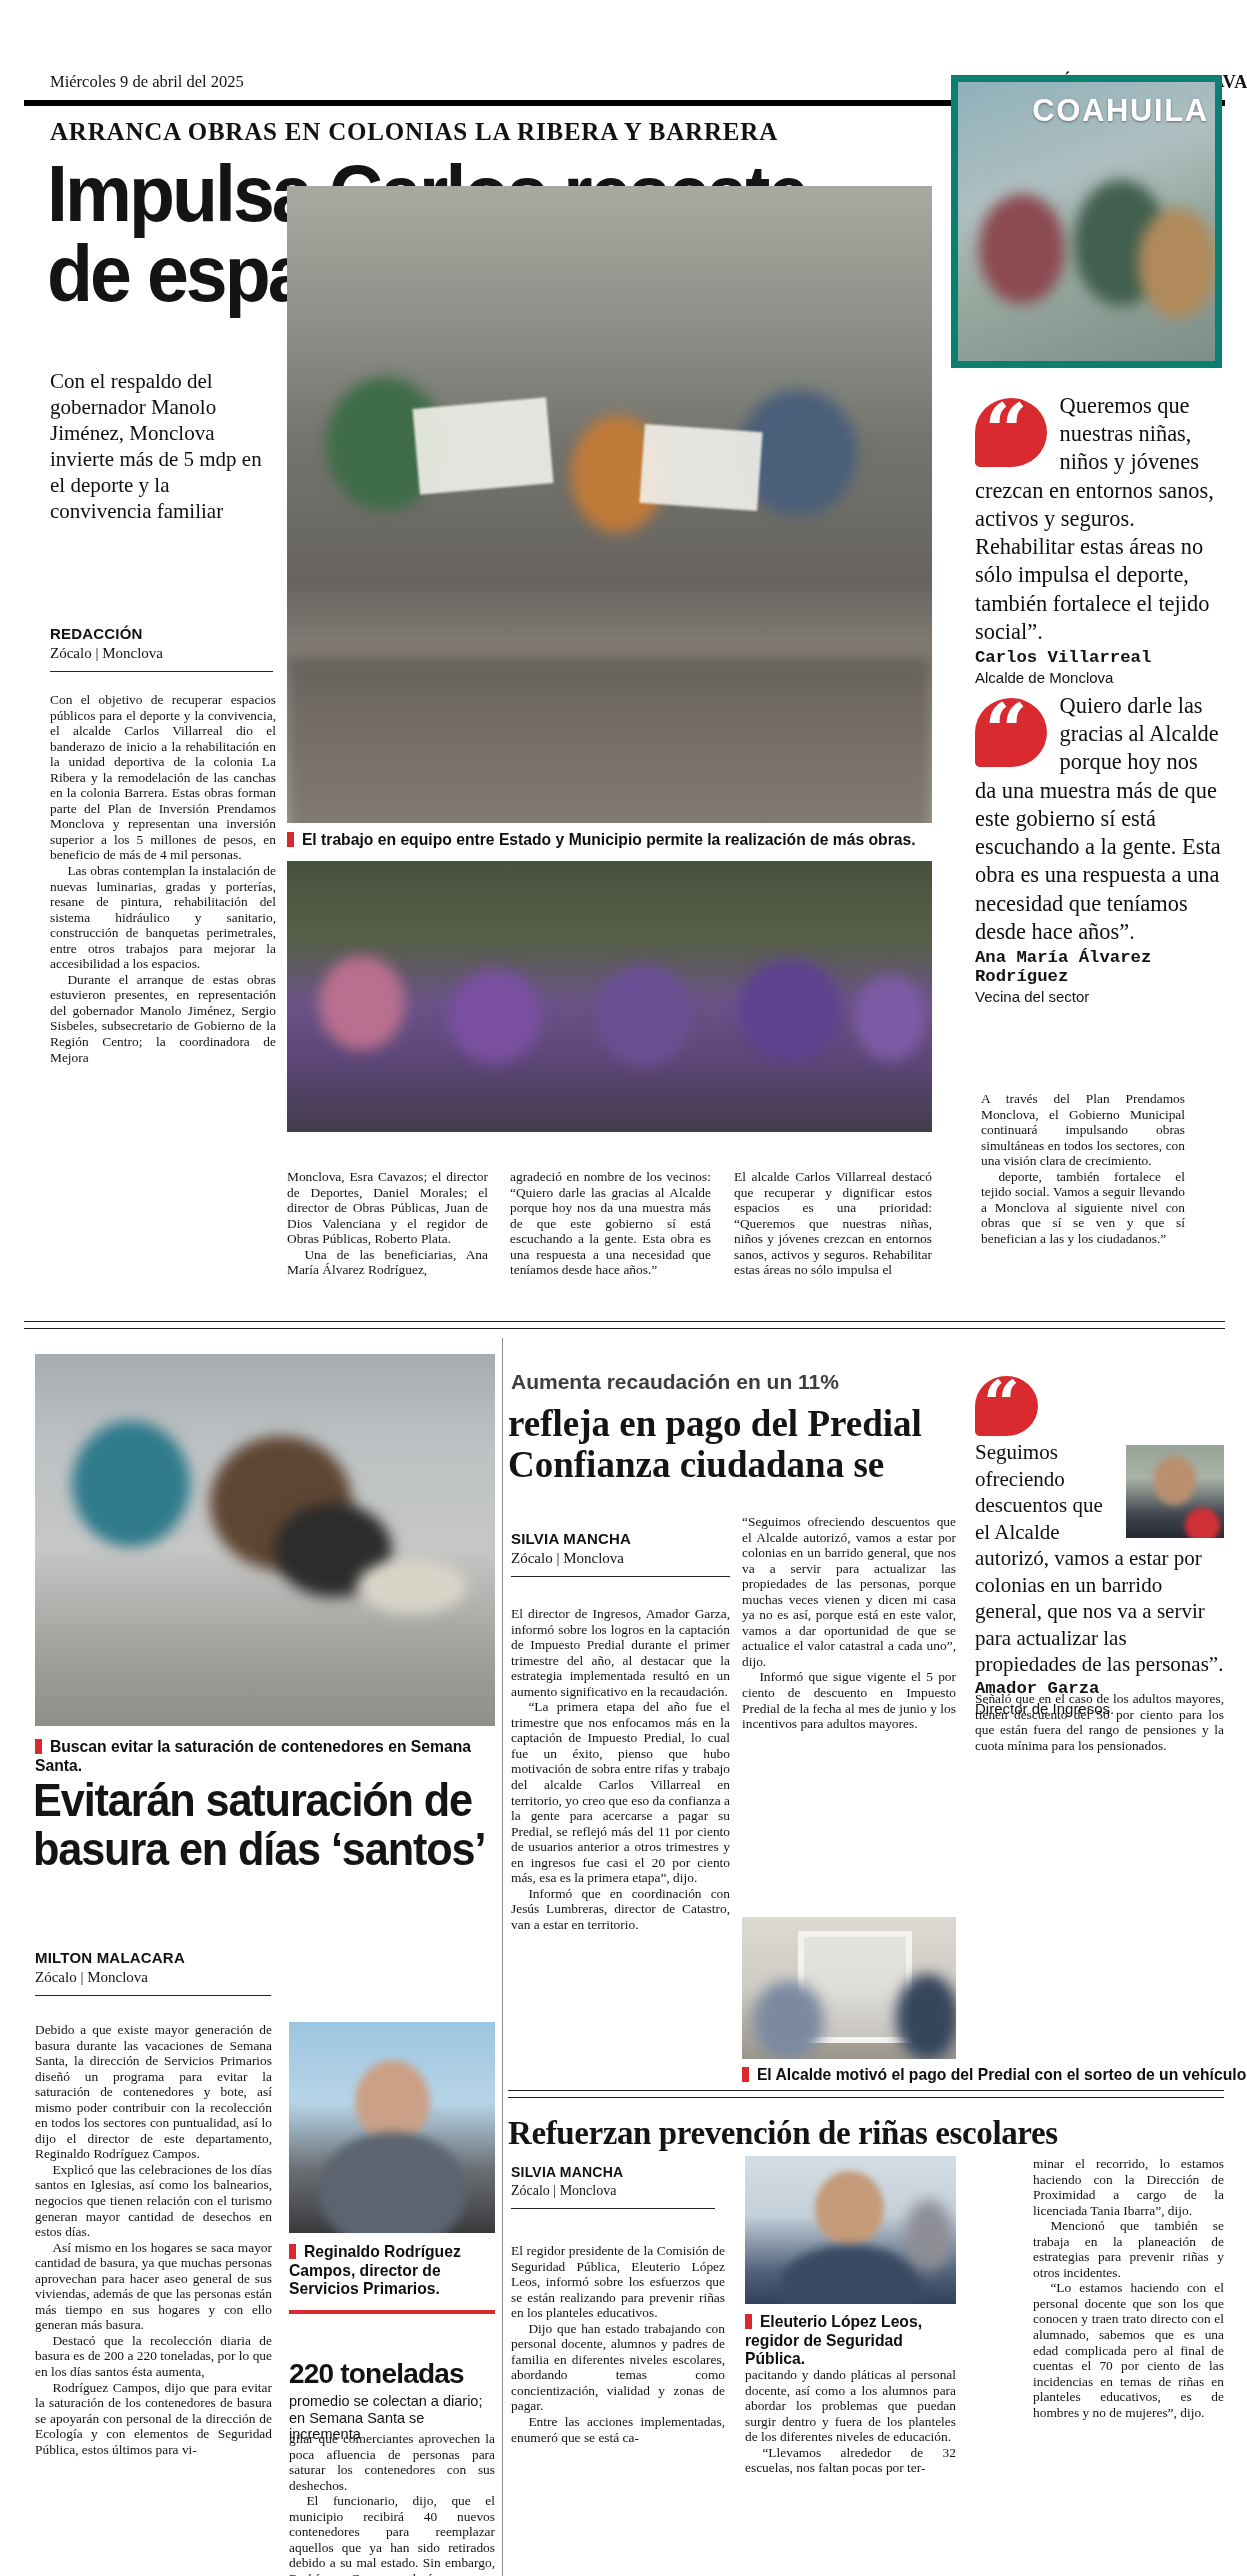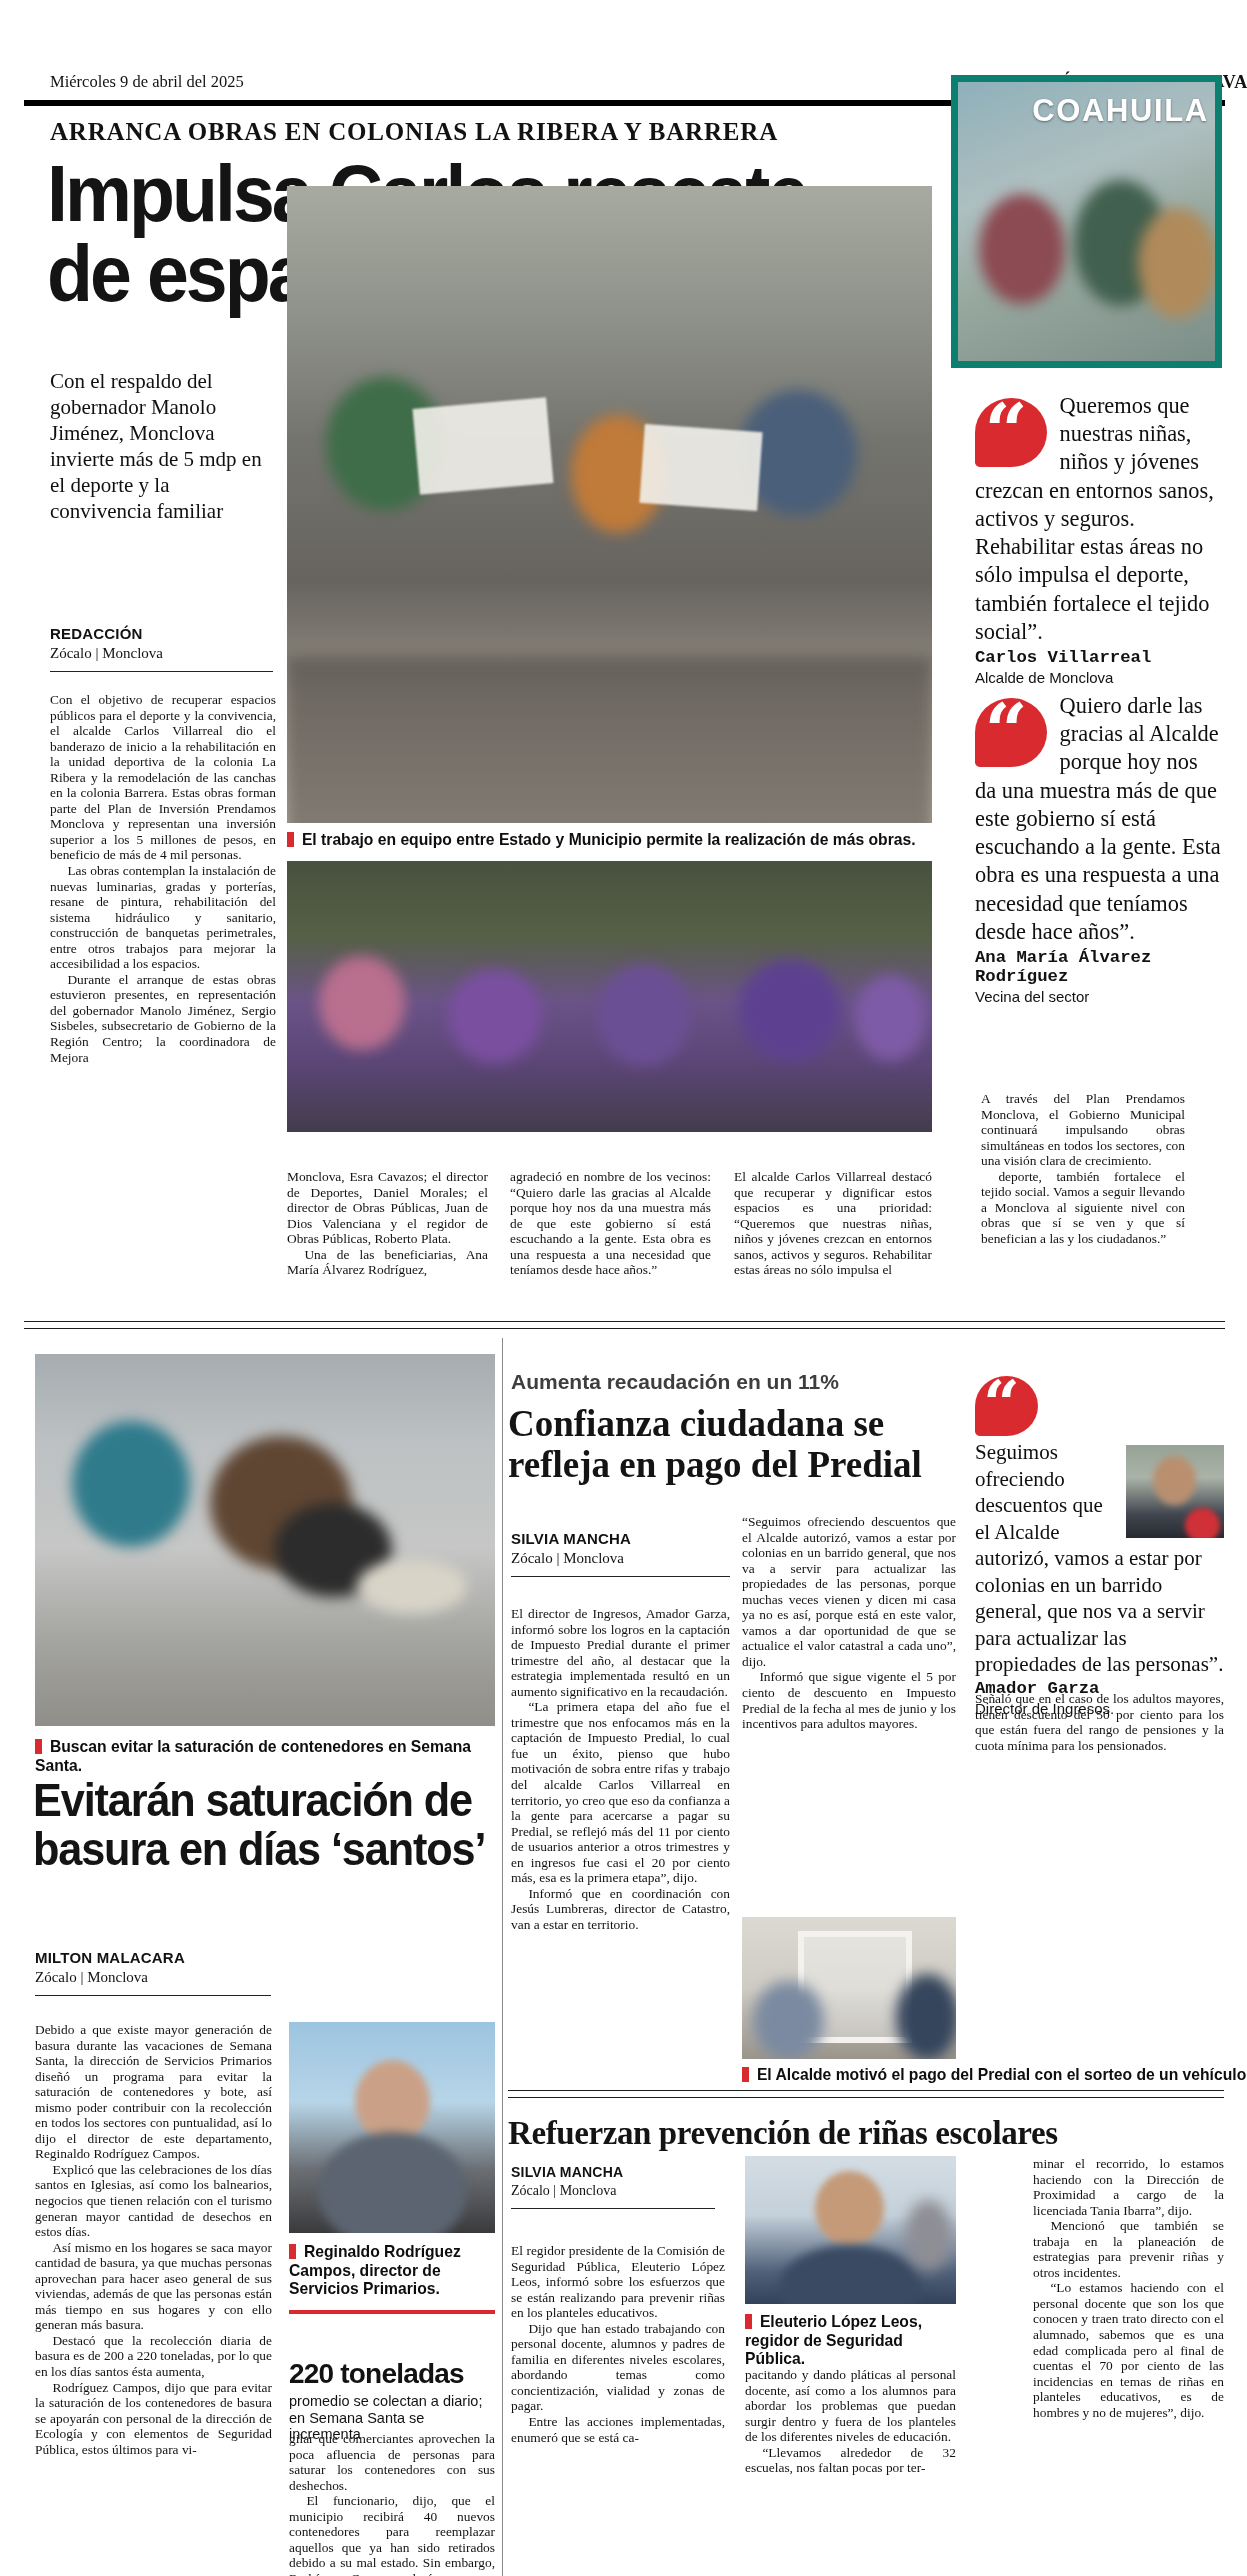--- a/index.html
+++ b/index.html
@@ -202,22 +202,22 @@
     <div class="stat-desc">promedio se colectan a diario; en Semana Santa se incrementa</div>
   </div>
 
   <div class="abs body-text" style="left:289px;top:2431px;width:206px;height:145px;">
     <p>gilar que comerciantes aprovechen la poca afluencia de personas para saturar los contenedores con sus deshechos.</p>
     <p>El funcionario, dijo, que el municipio recibirá 40 nuevos contenedores para reemplazar aquellos que ya han sido retirados debido a su mal estado. Sin embargo, Rodríguez Campos aclaró que no se incrementará significativamente el número total de contenedores, ya que la intención es reemplazar aquellos que ya estaban en uso y que no podían seguir en funcionamiento.</p>
   </div>
 
   <div class="abs kicker-gray" style="left:511px;top:1370px;">Aumenta recaudación en un 11%</div>
   <div class="abs" style="left:508px;top:1404px;">
+    <div class="h-serif" style="font-size:37px;line-height:1.1;">refleja en pago del Predial</div>
     <div class="h-serif" style="font-size:37px;line-height:1.1;">Confianza ciudadana se</div>
-    <div class="h-serif" style="font-size:37px;line-height:1.1;">refleja en pago del Predial</div>
   </div>
 
   <div class="abs byline" style="left:511px;top:1530px;width:219px;">
     <div class="byname">SILVIA MANCHA</div>
     <div class="byagency">Zócalo | Monclova</div>
   </div>
 
   <div class="abs body-text" style="left:511px;top:1606px;width:219px;height:472px;">
     <p>El director de Ingresos, Amador Garza, informó sobre los logros en la captación de Impuesto Predial durante el primer trimestre del año, al destacar que la estrategia implementada resultó en un aumento significativo en la recaudación.</p>
     <p>“La primera etapa del año fue el trimestre que nos enfocamos más en la captación de Impuesto Predial, lo cual fue un éxito, pienso que hubo motivación de sobra entre rifas y trabajo del alcalde Carlos Villarreal en territorio, yo creo que eso da confianza a la gente para acercarse a pagar su Predial, se reflejó más del 11 por ciento de usuarios anterior a otros trimestres y en ingresos fue casi el 20 por ciento más, esa es la primera etapa”, dijo.</p>

